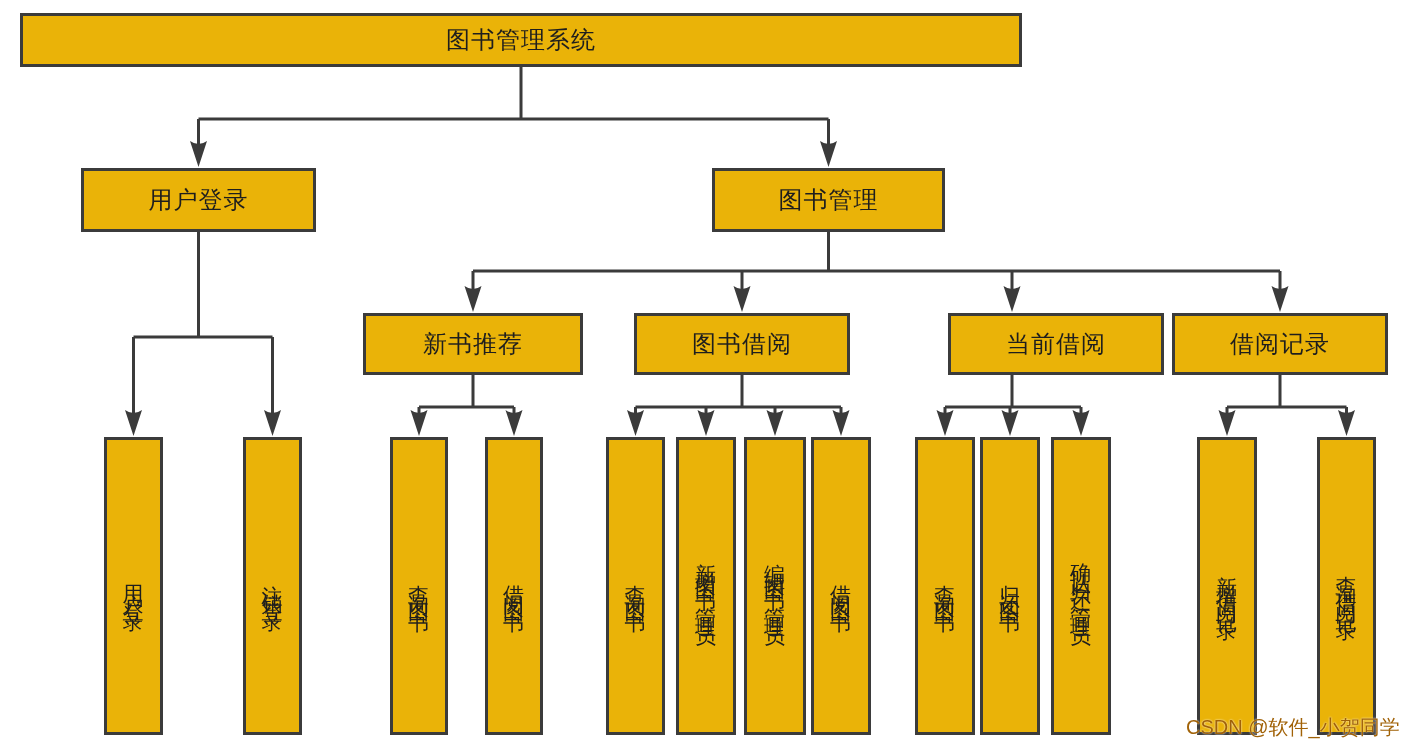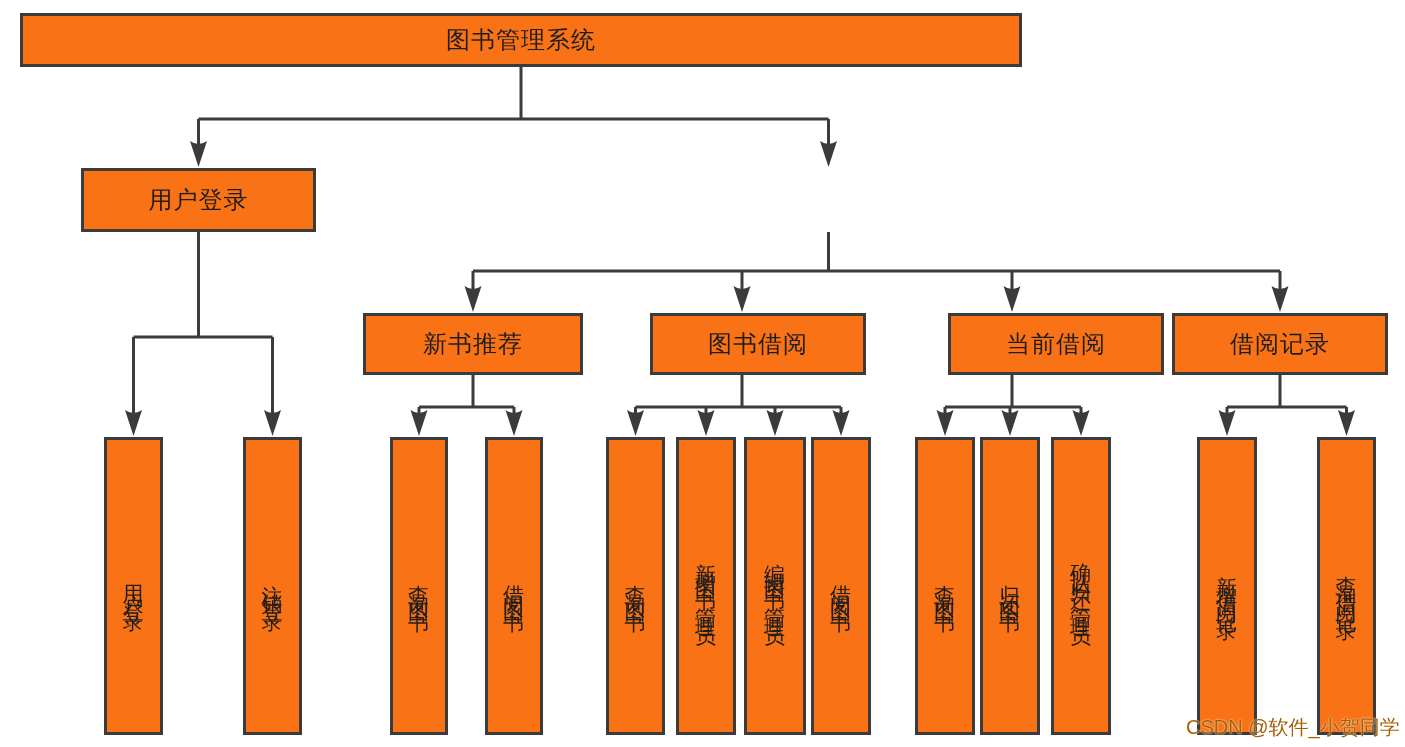--- a/index.html
+++ b/index.html
@@ -19,21 +19,21 @@
     position: absolute;
     left: 0;
     top: 0;
     width: 1405px;
     height: 747px;
     pointer-events: none;
   }
   .node {
     position: absolute;
     box-sizing: border-box;
-    background: #f97316;
+    background: #eab308;
     border: 3px solid #3b3b3b;
     display: flex;
     align-items: center;
     justify-content: center;
     color: #1e1e1e;
   }
   .hbox {
     font-size: 24px;
     letter-spacing: 1px;
     white-space: nowrap;
@@ -105,25 +105,28 @@
          M1346.5,436 L1338,410 Q1346.5,416 1355,410 Z" fill="#3b3b3b" stroke="none"></path>
   </svg>
 
   <div class="node hbox" style="left:20px; top:13px; width:1002px; height:54px;">
     <span>图书管理系统</span>
   </div>
 
   <div class="node hbox" style="left:81px; top:168px; width:235px; height:64px;">
     <span>用户登录</span>
   </div>
+  <div class="node hbox" style="left:712px; top:168px; width:233px; height:64px;">
+    <span>图书管理</span>
+  </div>
 
   <div class="node hbox" style="left:363px; top:313px; width:220px; height:62px;">
     <span>新书推荐</span>
   </div>
-  <div class="node hbox" style="left:634px; top:313px; width:216px; height:62px;margin-left:16px;">
+  <div class="node hbox" style="left:634px; top:313px; width:216px; height:62px;">
     <span>图书借阅</span>
   </div>
   <div class="node hbox" style="left:948px; top:313px; width:216px; height:62px;">
     <span>当前借阅</span>
   </div>
   <div class="node hbox" style="left:1172px; top:313px; width:216px; height:62px;">
     <span>借阅记录</span>
   </div>
 
   <div class="node vbox" style="left:104px; width:59px;">

